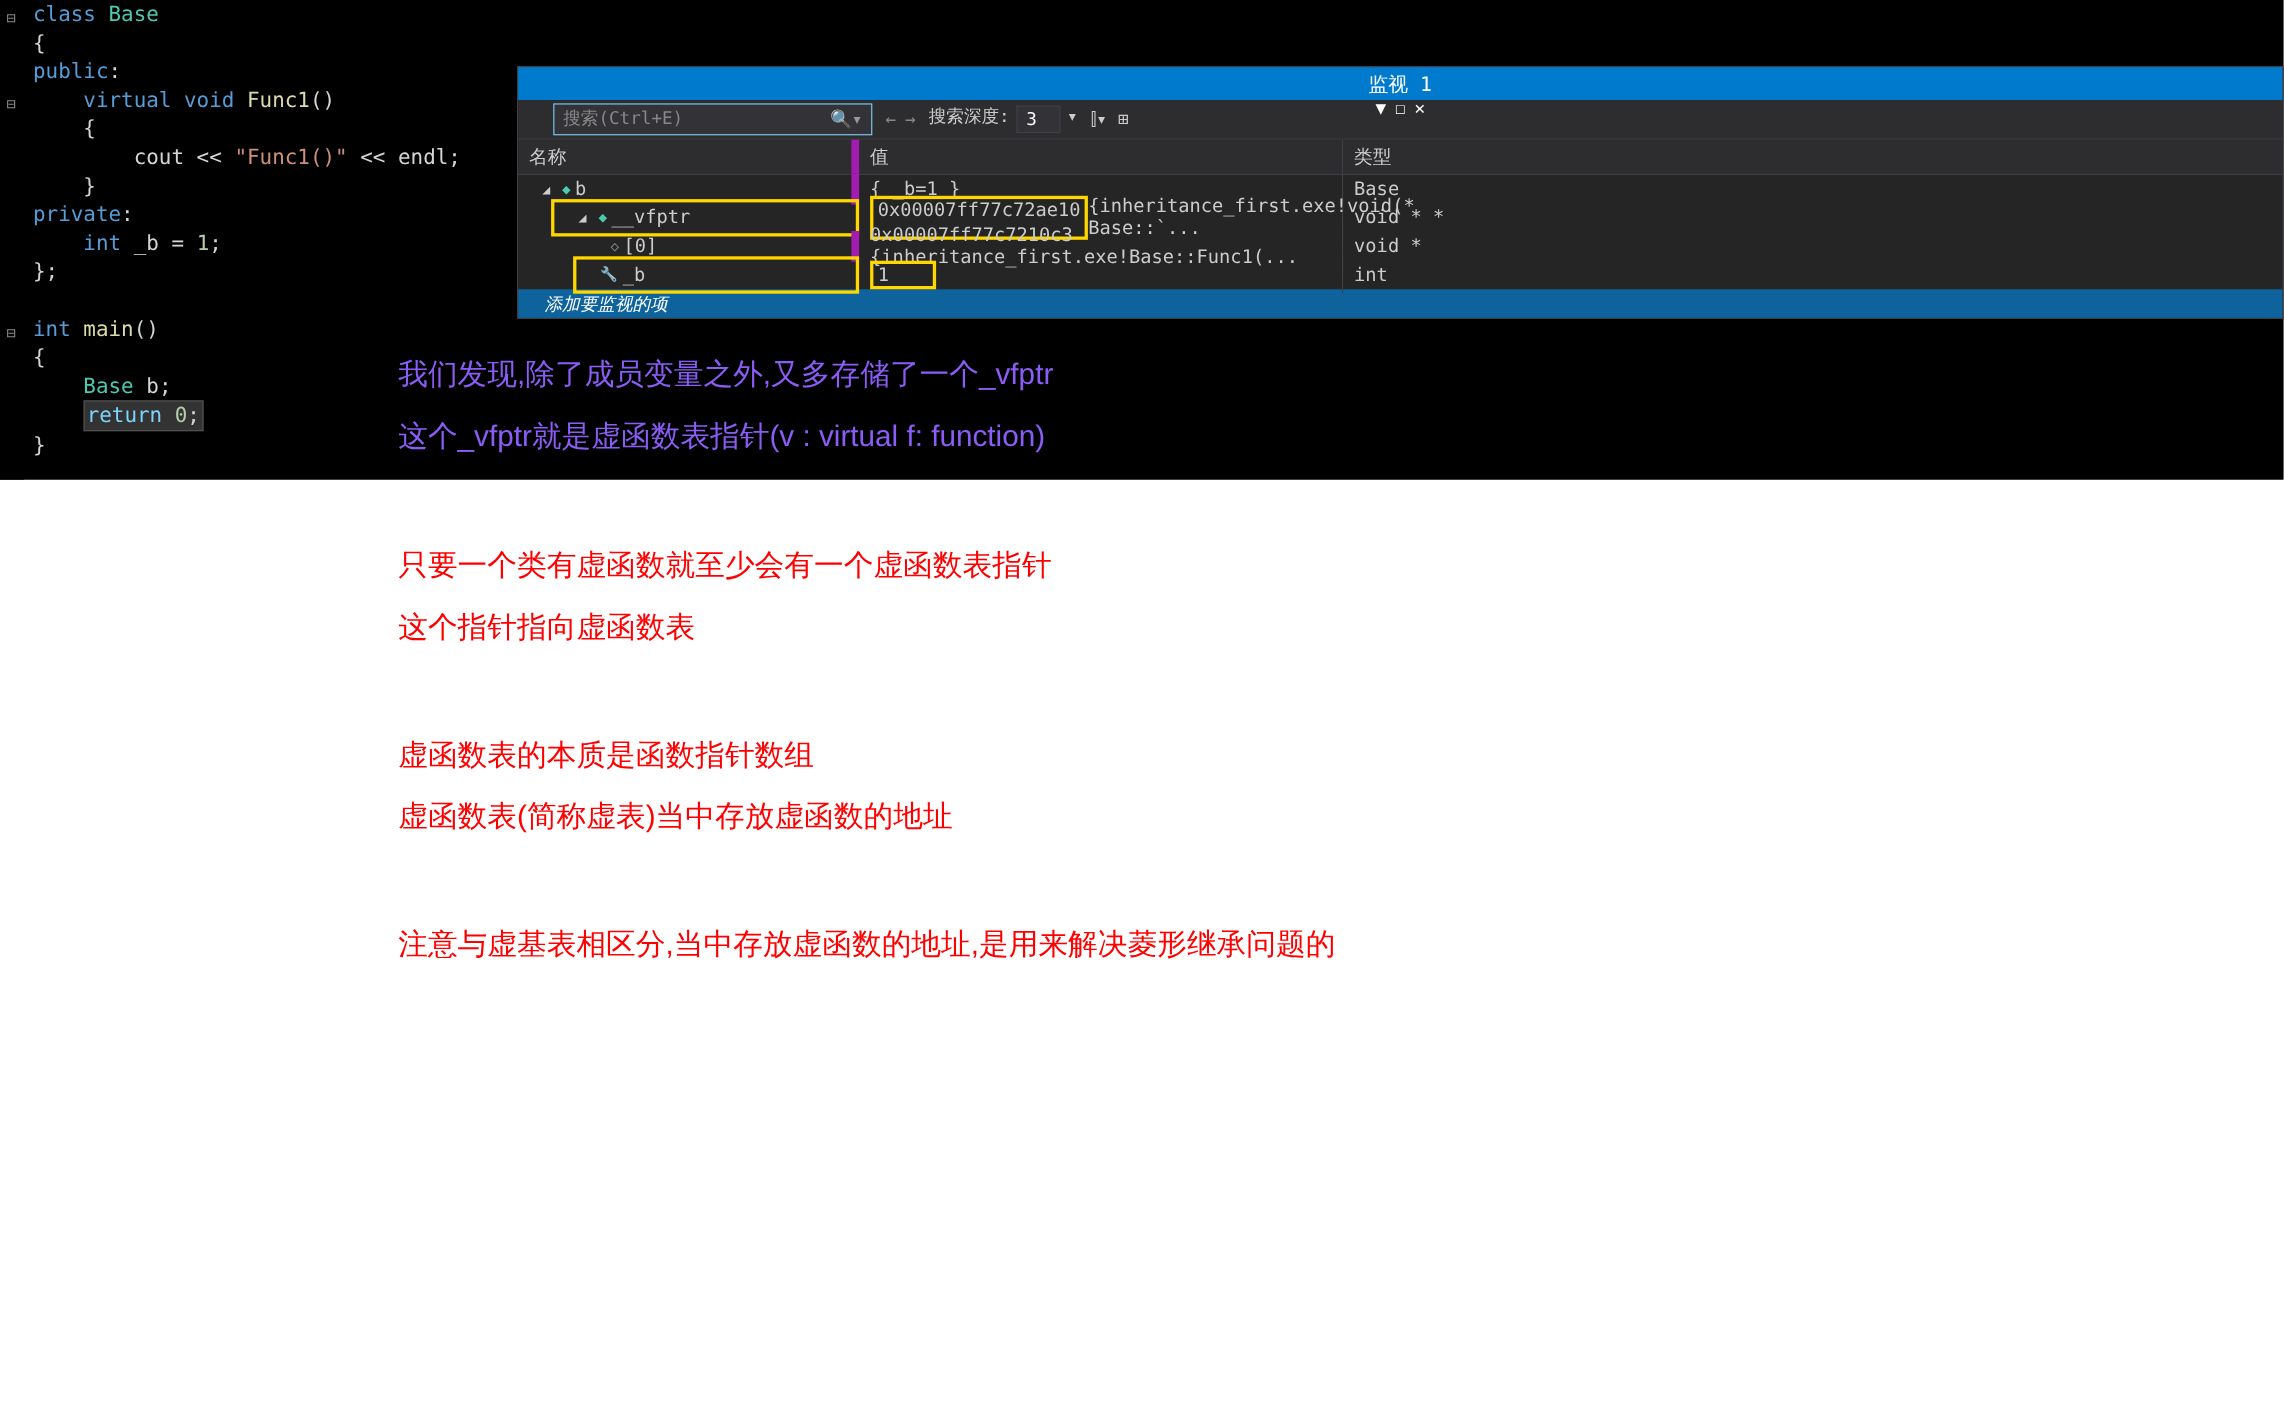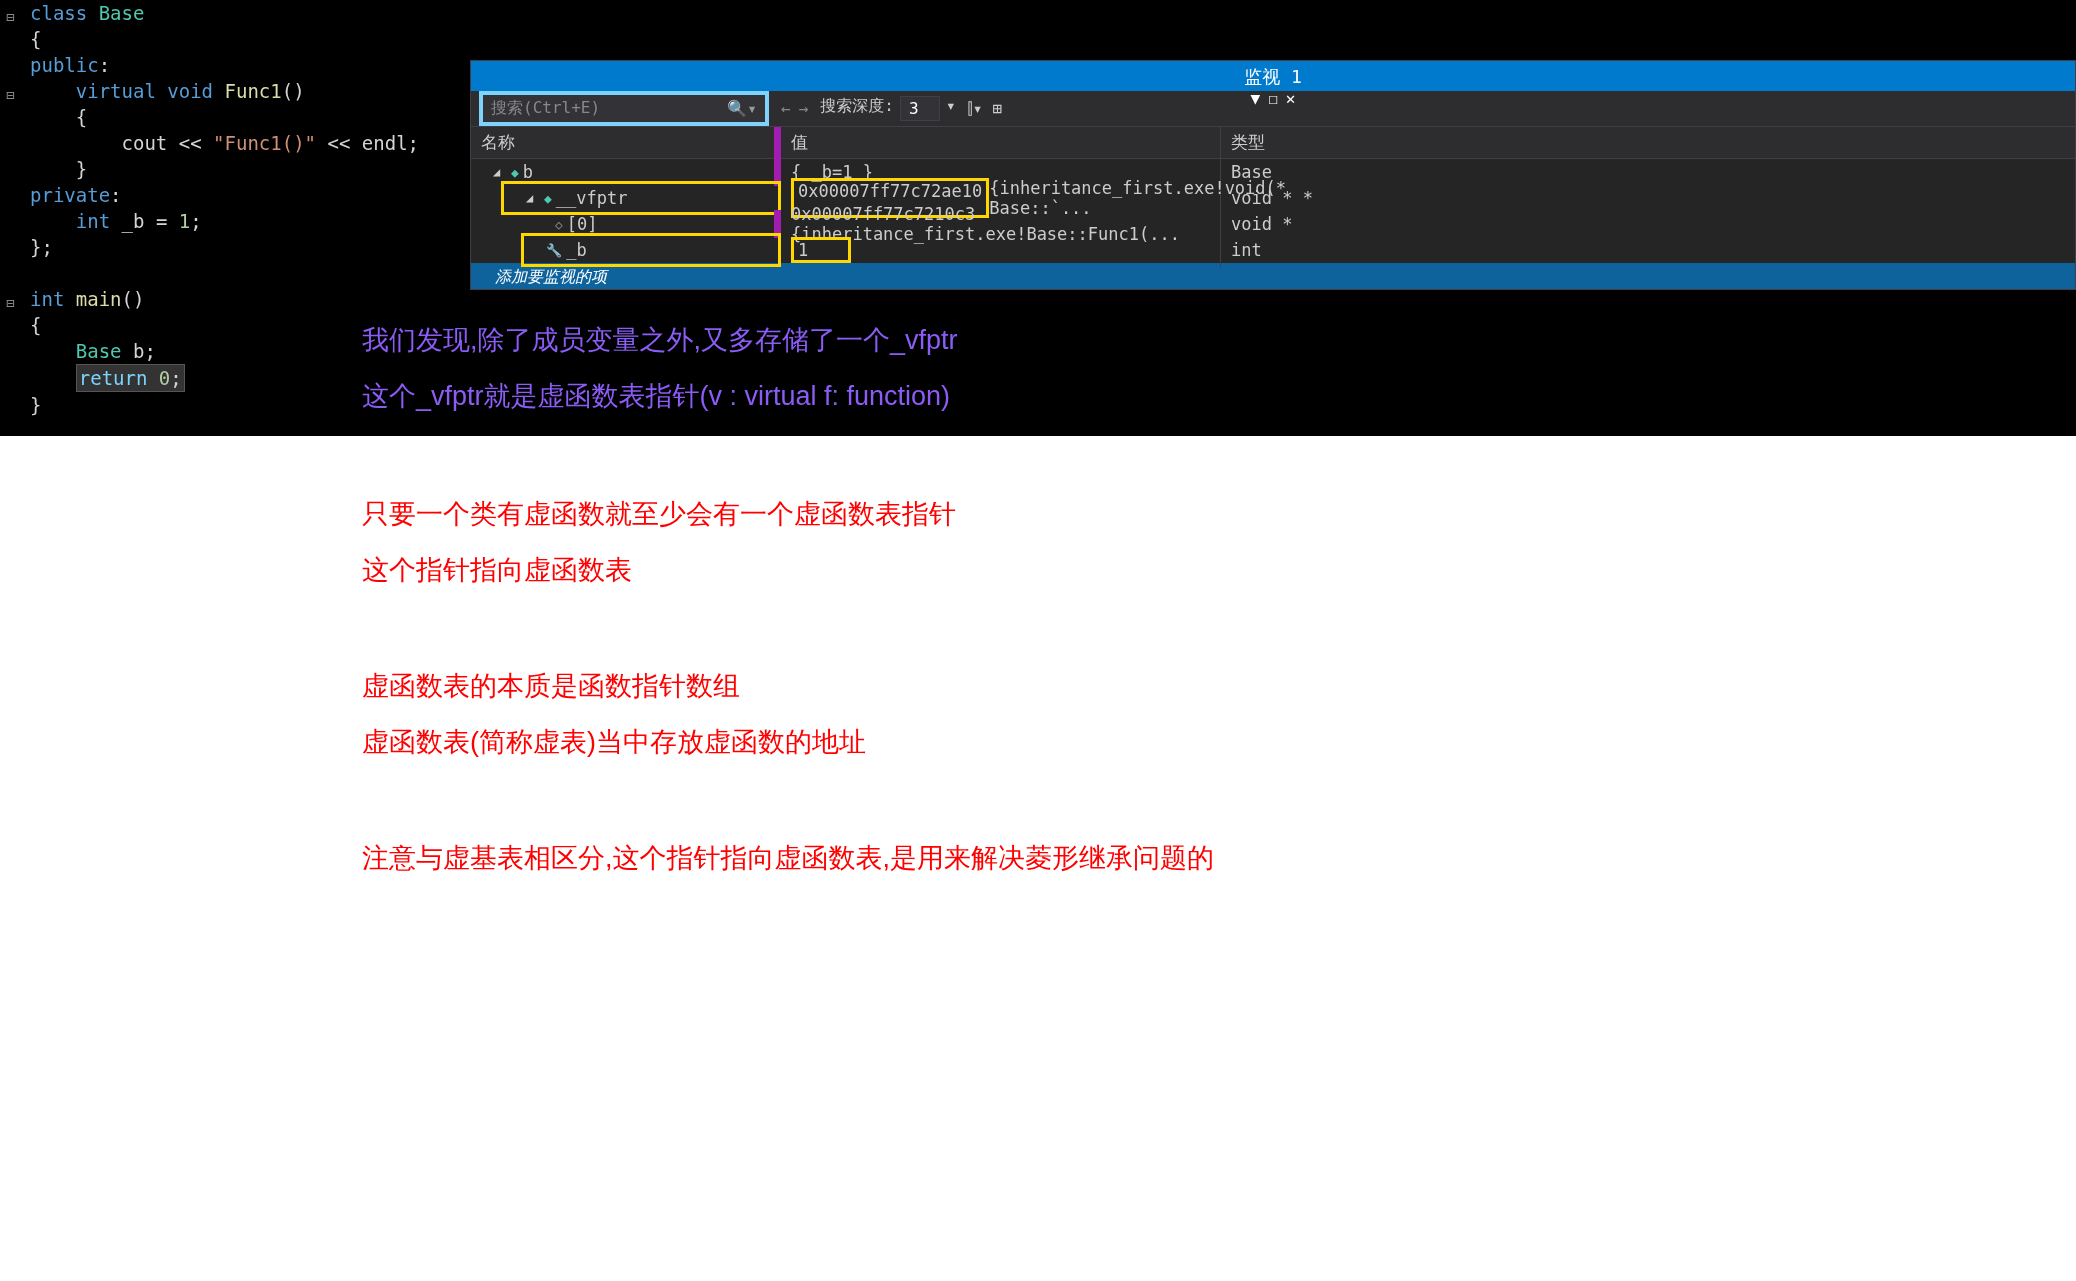--- a/index.html
+++ b/index.html
@@ -19,21 +19,21 @@
 .kw-op { color: #d4d4d4; }
 .punct { color: #d4d4d4; }
 .return-line { background: #333; border: 1px solid #555; display: inline-block; padding: 0 2px; }
 .right-area { flex: 1; background: #000; position: relative; }
 .watch-panel { position: absolute; top: 60px; left: 0; right: 0; background: #252526; border: 1px solid #3f3f46; }
 .watch-titlebar { background: #007acc; color: #fff; padding: 4px 10px; font-size: 18px; display: flex; align-items: center; justify-content: space-between; height: 30px; flex-direction: column; }
 .watch-title { font-weight: normal; }
 .titlebar-icons { display: flex; gap: 8px; font-size: 16px; }
 .titlebar-icons span { cursor: pointer; }
 .watch-toolbar { background: #2d2d30; padding: 4px 8px; display: flex; align-items: center; gap: 12px; border-bottom: 1px solid #3f3f46; height: 36px; }
-.search-box { background: #333337; border: 4px solid #7dd3fc; color: #999; padding: 3px 8px; width: 290px; display: flex; align-items: center; justify-content: space-between; }
+.search-box { background: #333337; border: 1px solid #7dd3fc; color: #999; padding: 3px 8px; width: 290px; display: flex; align-items: center; justify-content: space-between; margin-left: 24px; }
 .search-box span:first-child { color: #888; }
 .toolbar-nav { color: #888; display: flex; gap: 8px; align-items: center; }
 .toolbar-depth { color: #ccc; display: flex; gap: 6px; align-items: flex-start; }
 .depth-input { background: #333337; border: 1px solid #3f3f46; color: #fff; padding: 2px 8px; width: 40px; }
 .toolbar-icons { color: #ccc; display: flex; gap: 10px; }
 .watch-header { display: flex; background: #2d2d30; color: #ccc; font-size: 17px; border-bottom: 1px solid #3f3f46; }
 .col-name { width: 310px; padding: 4px 10px; border-right: 7px solid #a21caf; }
 .col-value { width: 440px; padding: 4px 10px; border-right: 1px solid #3f3f46; }
 .col-type { flex: 1; padding: 4px 10px; }
 .watch-row { display: flex; color: #ccc; font-size: 17px; align-items: center; height: 26px; }
@@ -165,15 +165,15 @@
 <div class="bottom-section">
   <div class="red-block">
     <div class="red-text">只要一个类有虚函数就至少会有一个虚函数表指针</div>
     <div class="red-text">这个指针指向虚函数表</div>
   </div>
   <div class="red-block">
     <div class="red-text">虚函数表的本质是函数指针数组</div>
     <div class="red-text">虚函数表(简称虚表)当中存放虚函数的地址</div>
   </div>
   <div class="red-block">
-    <div class="red-text">注意与虚基表相区分,这个指针指向虚函数表,是用来解决菱形继承问题的</div>
+    <div class="red-text">注意与虚基表相区分,当中存放虚函数的地址,是用来解决菱形继承问题的</div>
   </div>
 </div>
 
 </body></html>

